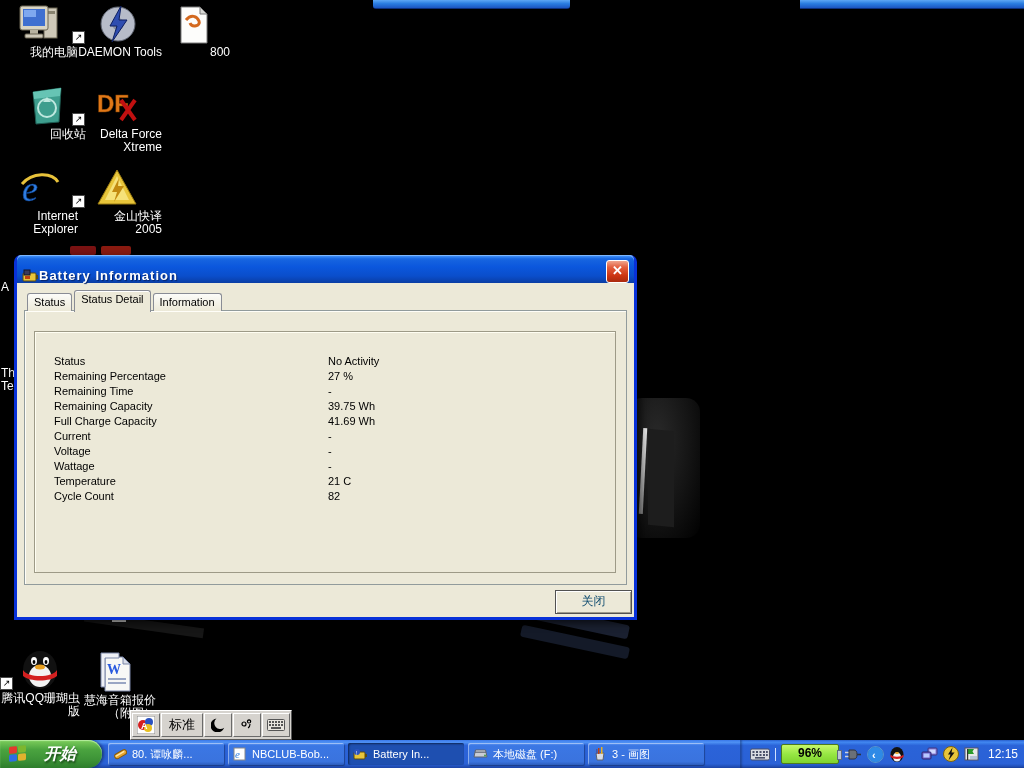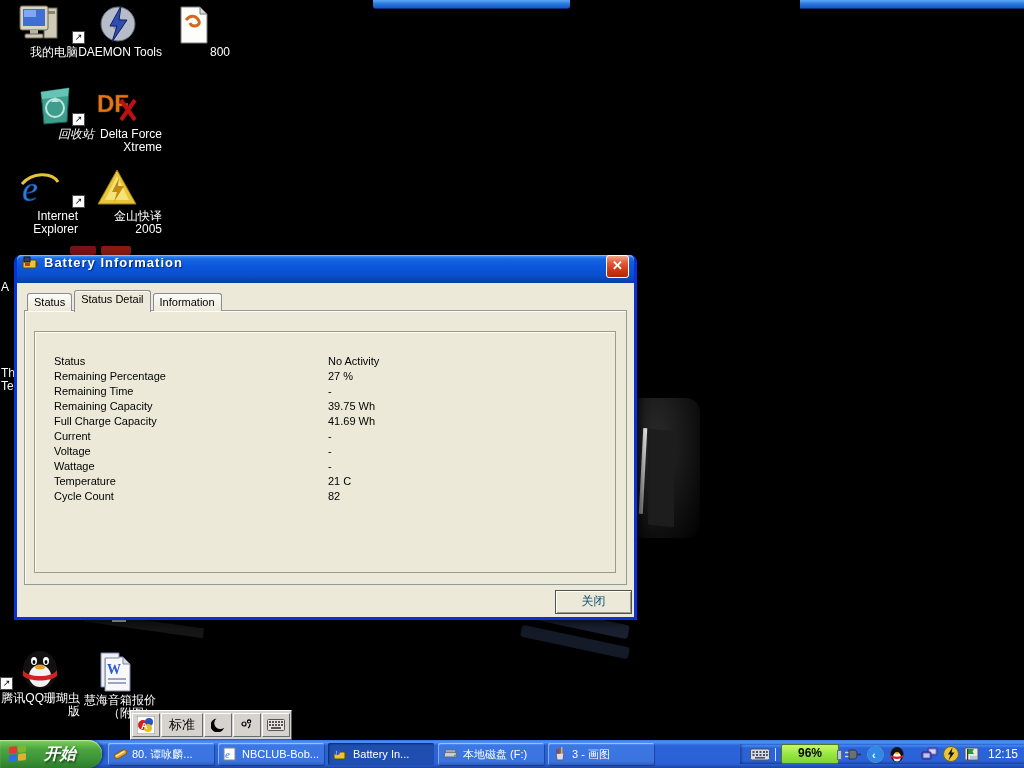--- a/index.html
+++ b/index.html
@@ -21,21 +21,21 @@
   .dlabel{text-shadow:1px 1px 1px #000;text-align:right;}
   .shortcut-arrow{position:absolute;left:0;bottom:0;width:11px;height:11px;background:#fff;
     border:1px solid #4a4a4a;display:flex;align-items:center;justify-content:center;
     font-size:9px;color:#000;line-height:9px;}
   .partial-label{position:absolute;color:#fff;font-size:12px;text-shadow:1px 1px 1px #000;}
 
   
   .dialog{position:absolute;left:14px;top:255px;width:617px;height:362px;background:#ece9d8;
     border-left:3px solid #0831d9;border-right:3px solid #0831d9;border-bottom:3px solid #0831d9;
     border-radius:7px 7px 0 0;box-shadow:3px 3px 8px rgba(0,0,0,.65);z-index:5;}
-  .titlebar{height:28px;border-radius:5px 5px 0 0;display:flex;align-items:flex-start;padding:0 5px;gap:5px;
+  .titlebar{height:28px;border-radius:5px 5px 0 0;display:flex;align-items:flex-end;padding:0 5px;
     background:linear-gradient(180deg,#4a9bff 0%,#1765e0 14%,#0b57dd 42%,#0a4ecb 75%,#0a3da4 100%);
     box-shadow:inset 0 1px 0 #7cb6ff;}
   .titletext{color:#fff;font-weight:bold;font-size:13px;letter-spacing:1px;text-shadow:1px 1px 1px #04246b;}
   .xbtn{margin-left:auto;width:21px;height:21px;border-radius:3px;border:1px solid #fff;
     background:linear-gradient(180deg,#f0a58d 0%,#e35e3d 30%,#cc3512 70%,#aa2a0d 100%);
     color:#fff;font-weight:bold;font-size:13px;line-height:19px;text-align:center;cursor:default;}
   .tabstrip{position:absolute;left:10px;top:35px;display:flex;align-items:flex-end;height:21px;z-index:2;}
   .tab{height:17px;padding:0 6px;font-size:11px;line-height:17px;background:linear-gradient(180deg,#fcfcf9,#ece9d8);
     border:1px solid #898c95;border-bottom:none;border-radius:3px 3px 0 0;margin-right:2px;color:#000;}
   .tab.active{height:21px;z-index:3;background:#ece9d8;box-shadow:inset 0 1px 0 #fff;position:relative;top:1px;}
@@ -59,26 +59,26 @@
 
   
   .taskbar{position:absolute;left:0;bottom:0;width:1024px;height:28px;z-index:10;display:flex;align-items:center;
     background:linear-gradient(180deg,#3a77e8 0%,#4f92f5 8%,#2b63d9 20%,#2a61d6 85%,#1c44a5 100%);}
   .startbtn{width:102px;height:28px;flex:none;display:flex;align-items:center;gap:16px;padding-left:8px;box-sizing:border-box;
     border-radius:0 14px 14px 0;cursor:default;
     background:linear-gradient(180deg,#7ece5c 0%,#4aa33f 35%,#3d9337 70%,#2d7d2b 100%);
     box-shadow:inset 0 1px 1px #b8eea0,2px 0 3px rgba(0,0,0,.4);}
   .starttext{color:#fff;font-weight:bold;font-style:italic;font-size:16px;text-shadow:1px 2px 2px #1c4c1a;}
   .tasks{display:flex;gap:4px;margin-left:6px;}
-  .taskbtn{width:106px;height:22px;flex:none;display:flex;align-items:center;gap:5px;padding:0 5px;box-sizing:border-box;
+  .taskbtn{width:116px;height:22px;flex:none;display:flex;align-items:center;gap:5px;padding:0 5px;box-sizing:border-box;
     border-radius:2px;color:#fff;font-size:11px;white-space:nowrap;overflow:hidden;cursor:default;
     background:linear-gradient(180deg,#639af4 0%,#3b77e4 12%,#3a73de 85%,#2c5cbb 100%);
     box-shadow:inset 1px 1px 0 rgba(255,255,255,.4),1px 1px 1px rgba(0,0,0,.3);}
   .taskbtn.active{background:#1e4fb0;box-shadow:inset 1px 1px 2px rgba(0,0,0,.5);}
-  .tray{margin-left:auto;display:flex;align-items:center;gap:5px;height:20px;padding:0 6px 0 10px;
+  .tray{margin-left:auto;display:flex;align-items:center;gap:5px;height:28px;padding:0 6px 0 10px;
     background:linear-gradient(180deg,#2e6ae0 0%,#4187f0 8%,#2a63d8 20%,#2a61d6 85%,#1c44a5 100%);
     box-shadow:inset 2px 0 2px rgba(0,0,0,.25);}
   .traysep{width:1px;height:13px;background:#cfe0ff;}
   .battbox{width:56px;height:18px;border:1px solid #4d7a1e;border-radius:2px;position:relative;
     background:linear-gradient(180deg,#c7f76a 0%,#97e744 50%,#7fd32e 100%);
     color:#000;font-weight:bold;font-size:12px;text-align:center;line-height:17px;}
   .battbox .nub{position:absolute;right:-4px;top:5px;width:3px;height:8px;background:#b9c4d6;border:1px solid #5d6a80;}
   .traytime{color:#fff;font-size:12px;padding-left:3px;}
   .trayicon{display:flex;align-items:center;justify-content:center;}
 </style>
@@ -137,21 +137,21 @@
     <div class="ic">
       <svg width="30" height="38" viewBox="0 0 30 38">
         <path d="M2 1 L21 1 L28 8 L28 37 L2 37 Z" fill="#fdfdfb" stroke="#7a7a7a"></path>
         <path d="M21 1 L21 8 L28 8 Z" fill="#d8d8d4" stroke="#7a7a7a"></path>
         <path d="M7 14 C12 8,18 10,20 15 C22 20,13 22,11 17" fill="none" stroke="#d4691e" stroke-width="3"></path>
       </svg>
     </div>
     <div class="dlabel">800</div>
   </div>
 
-  <div class="dicon" style="left:16px;top:84px;width:78px;font-style:italic;">
+  <div class="dicon" style="left:8px;top:84px;width:78px;">
     <div class="ic">
       <svg width="40" height="42" viewBox="0 0 40 42">
         <path d="M6 8 L34 4 L32 38 L9 40 Z" fill="#3e9e8e" stroke="#1d5c52"></path>
         <path d="M6 8 L34 4 L33 12 L7 15 Z" fill="#66c4b4"></path>
         <ellipse cx="20" cy="24" rx="9" ry="9" fill="none" stroke="#bfe8df" stroke-width="2"></ellipse>
         <path d="M20 13 L24 18 L16 18 Z" fill="#bfe8df"></path>
       </svg>
     </div>
     <div class="dlabel">回收站</div>
   </div>

